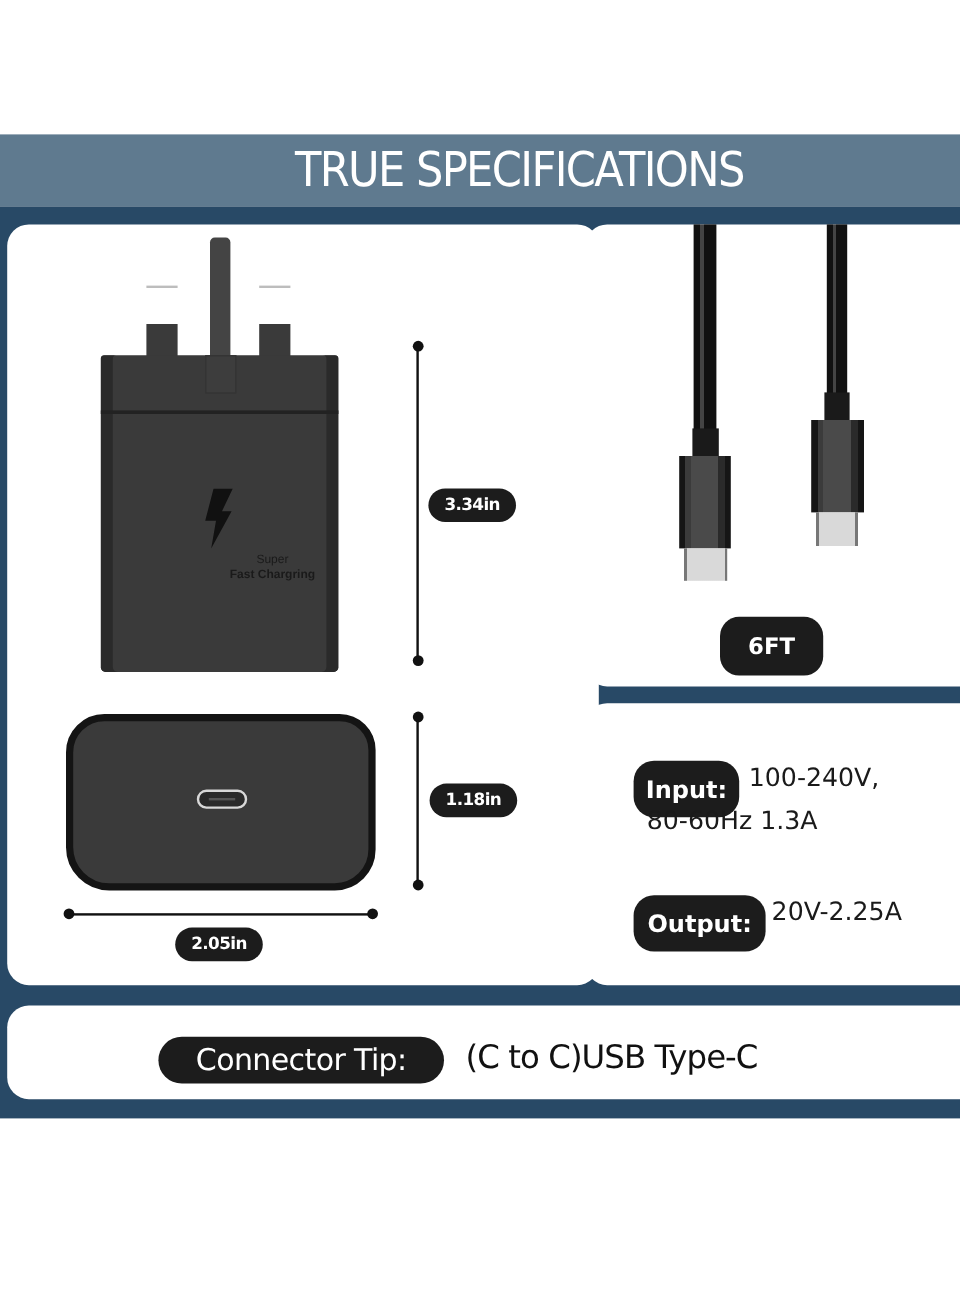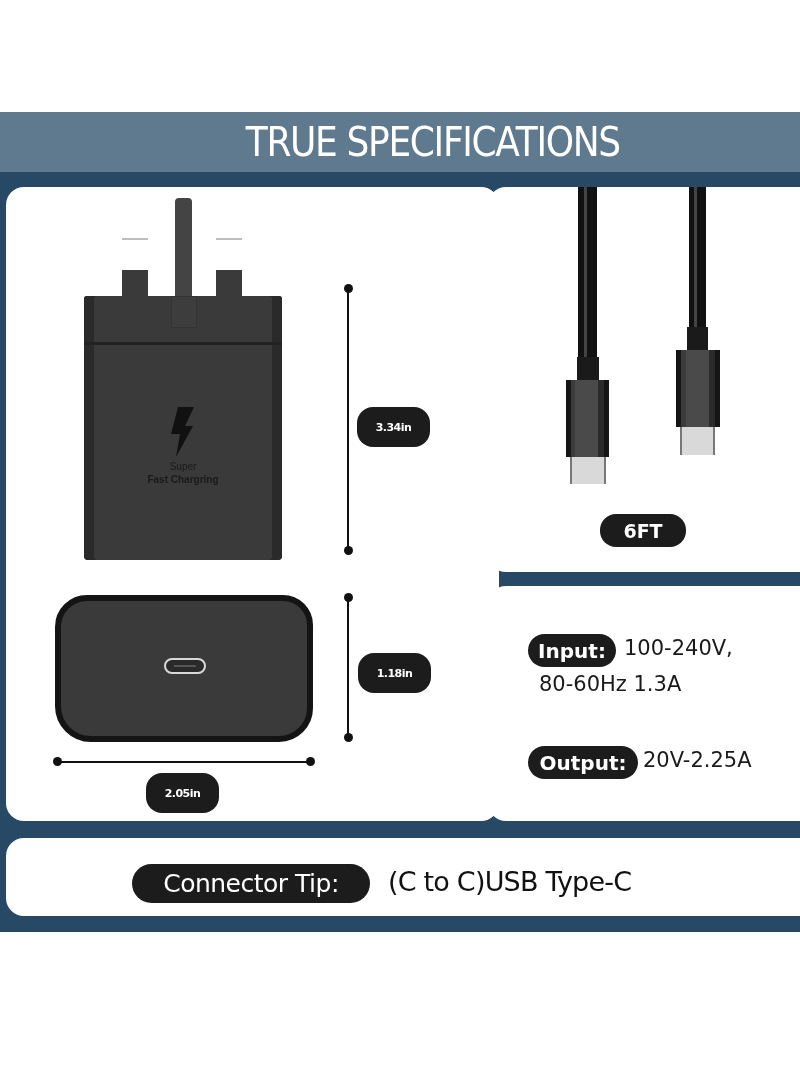--- a/index.html
+++ b/index.html
@@ -24,40 +24,40 @@
       background: #284966;
     }
     .card {
       background: #ffffff; border-radius: 18px; overflow: hidden;
     }
     .pill {
       position: absolute; background: #1c1c1c; color: #ffffff;
       border-radius: 16px; display: flex; align-items: center; justify-content: center;
       font-family: "DejaVu Sans", sans-serif; font-weight: bold; white-space: nowrap;
     }
-    .dim-pill { font-size: 11px; height: 40px; letter-spacing: -0.5px; }
+    .dim-pill { font-size: 14px; height: 28px; letter-spacing: -0.5px; }
     .vline { position: absolute; width: 2px; background: #111; }
     .hline { position: absolute; height: 2px; background: #111; }
     .dot { position: absolute; width: 9px; height: 9px; border-radius: 50%; background: #111; }
 
     
     .ch-body {
       position: absolute; left: 84px; top: 296px; width: 198px; height: 264px;
       background: #3a3a3a; border-radius: 3px 3px 4px 4px;
       box-shadow: inset 10px 0 0 #2a2a2a, inset -10px 0 0 #2a2a2a;
     }
     .ch-seam { position: absolute; left: 84px; top: 342px; width: 198px; height: 3px; background: #222; }
     .pin-metal { position: absolute; background: linear-gradient(#bdbdbd 0 2px, #ffffff 2px); }
     .pin-dark { position: absolute; background: #3a3a3a; }
     .earth-pin { position: absolute; background: #444; border-radius: 4px 4px 0 0; }
     .earth-plate { position: absolute; border: 1px solid #333; background: #3d3d3d; }
     .bolt { position: absolute; }
     .ch-label {
       position: absolute; left: 84px; width: 198px; text-align: center;
-      color: #1a1a1a; font-size: 10px; line-height: 13px; font-family: "Liberation Sans", sans-serif;
+      color: #1a1a1a; font-size: 10px; line-height: 13px; font-family: "Liberation Sans", sans-serif; padding-left: 44px;
     }
 
     
     .ch-bottom {
       position: absolute; left: 55px; top: 595px; width: 258px; height: 147px;
       background: #3a3a3a; border-radius: 32px 30px 34px 36px;
       border: 6px solid #141414; box-sizing: border-box;
     }
     .usbc-port {
       position: absolute; left: 164px; top: 658px; width: 42px; height: 16px;
@@ -72,21 +72,21 @@
     .strain { position: absolute; background: #1a1a1a; }
     .conn {
       position: absolute;
       background: linear-gradient(90deg, #151515 0 12%, #3b3b3b 12% 22%, #4a4a4a 22% 75%, #2a2a2a 75% 88%, #151515 88%);
     }
     .tip {
       position: absolute;
       background: linear-gradient(90deg, #777 0 6%, #d9d9d9 6% 94%, #777 94%);
     }
 
-    .spec-label { font-size: 20px; height: 33px; border-radius: 17px; padding: 0 6px; }
+    .spec-label { font-size: 20px; height: 47px; border-radius: 17px; padding: 0 6px; }
     .spec-value {
       position: absolute; color: #1a1a1a; font-size: 21px; white-space: nowrap;
       font-family: "DejaVu Sans", sans-serif;
     }
     .conn-pill { font-size: 25px; height: 39px; border-radius: 20px; font-weight: normal; letter-spacing: -0.5px; }
     .conn-value {
       position: absolute; color: #111; font-size: 27px; white-space: nowrap;
       font-family: "DejaVu Sans", sans-serif; letter-spacing: -0.8px;
     }
   </style>
@@ -146,21 +146,21 @@
   <div class="wire" style="left:578px; top:187px; width:19px; height:171px;"></div>
   <div class="strain" style="left:577px; top:357px; width:22px; height:24px;"></div>
   <div class="conn" style="left:566px; top:380px; width:43px; height:77px;"></div>
   <div class="tip" style="left:570px; top:457px; width:36px; height:27px;"></div>
 
   <div class="wire" style="left:689px; top:187px; width:17px; height:141px;"></div>
   <div class="strain" style="left:687px; top:327px; width:21px; height:24px;"></div>
   <div class="conn" style="left:676px; top:350px; width:44px; height:77px;"></div>
   <div class="tip" style="left:680px; top:427px; width:35px; height:28px;"></div>
 </div>
-<div class="pill" style="left:600px; top:514px; width:86px; height:33px; font-size:19px;">6FT</div>
+<div class="pill" style="left:600px; top:514px; width:86px; height:49px; font-size:19px;">6FT</div>
 
 <div class="abs card" style="left:488px; top:586px; width:308px; height:235px;"></div>
 <div class="pill spec-label" style="left:528px; top:634px; width:76px;">Input:</div>
 <div class="spec-value" style="left:624px; top:636px;">100-240V,</div>
 <div class="spec-value" style="left:539px; top:672px;">80-60Hz 1.3A</div>
 <div class="pill spec-label" style="left:528px; top:746px; width:98px;">Output:</div>
 <div class="spec-value" style="left:643px; top:748px;">20V-2.25A</div>
 
 <div class="abs card" style="left:6px; top:838px; width:790px; height:78px;"></div>
 <div class="pill conn-pill" style="left:132px; top:864px; width:238px;">Connector Tip:</div>

